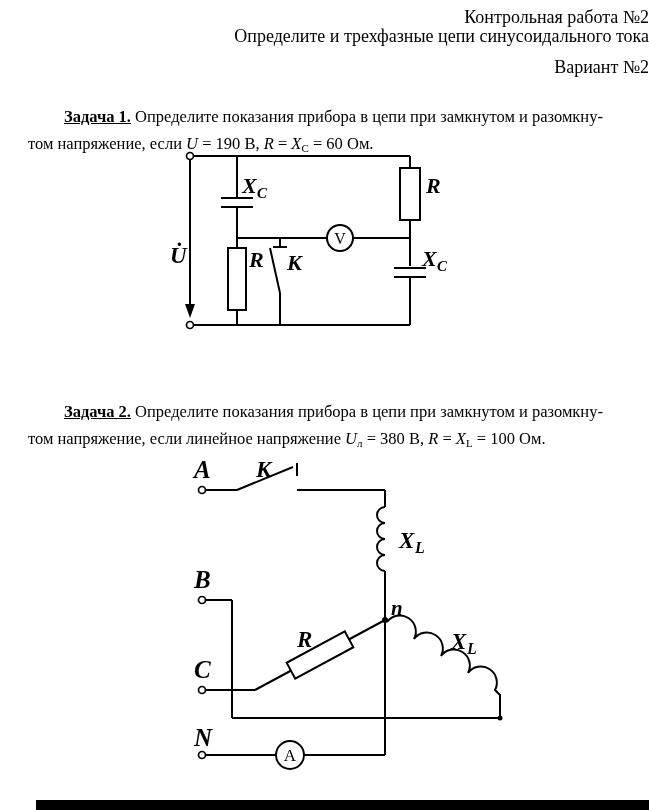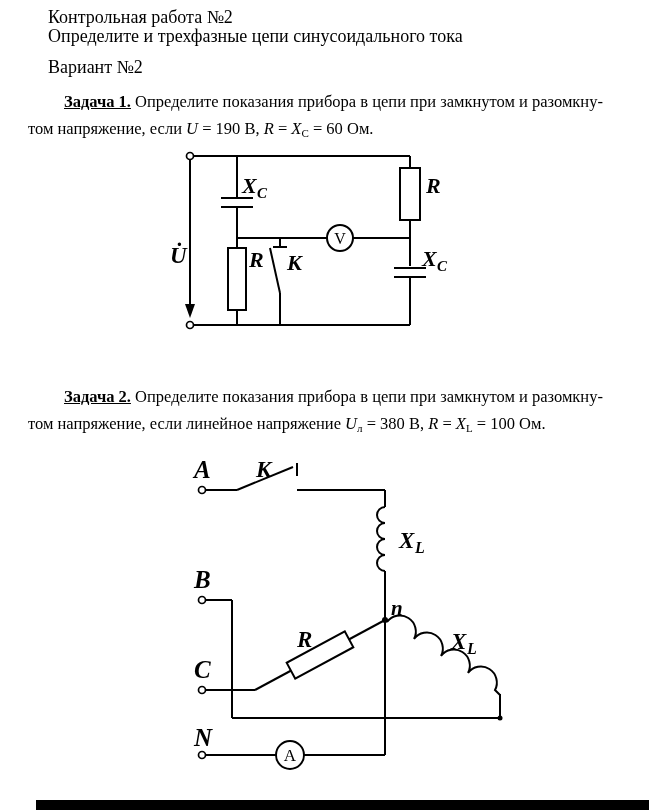--- a/index.html
+++ b/index.html
@@ -2,26 +2,26 @@
 <html><head>
 <meta charset="utf-8">
 <style>
   * { margin:0; padding:0; box-sizing:border-box; }
   html,body { background:#ffffff; }
   .page {
     position:relative; width:649px; height:810px; background:#ffffff;
     font-family:"Liberation Serif", serif; color:#000; overflow:hidden;
   }
   .title-line {
-    position:absolute; left:0; width:100%; text-align:left;
+    position:absolute; left:0; width:100%; text-align:right;
     font-size:18px; line-height:19px; white-space:nowrap;padding-left:48px;
   }
   .para { position:absolute; left:28px; width:600px; font-size:16.5px; line-height:27px; }
   .line { white-space:nowrap; }
-  .indent { text-indent:36px; }
+  .indent { text-indent:36px;margin-top:15px; }
   .task-label { font-weight:bold; text-decoration:underline; }
   .var { font-style:italic; }
   .sub { font-size:11px; vertical-align:-3px; }
   svg.circuit { position:absolute; overflow:visible; }
   svg text { font-family:"Liberation Serif", serif; }
   .clabel { font-style:italic; font-weight:bold; }
   .bottom-bar { position:absolute; background:#000; }
 </style>
 </head>
 <body>

